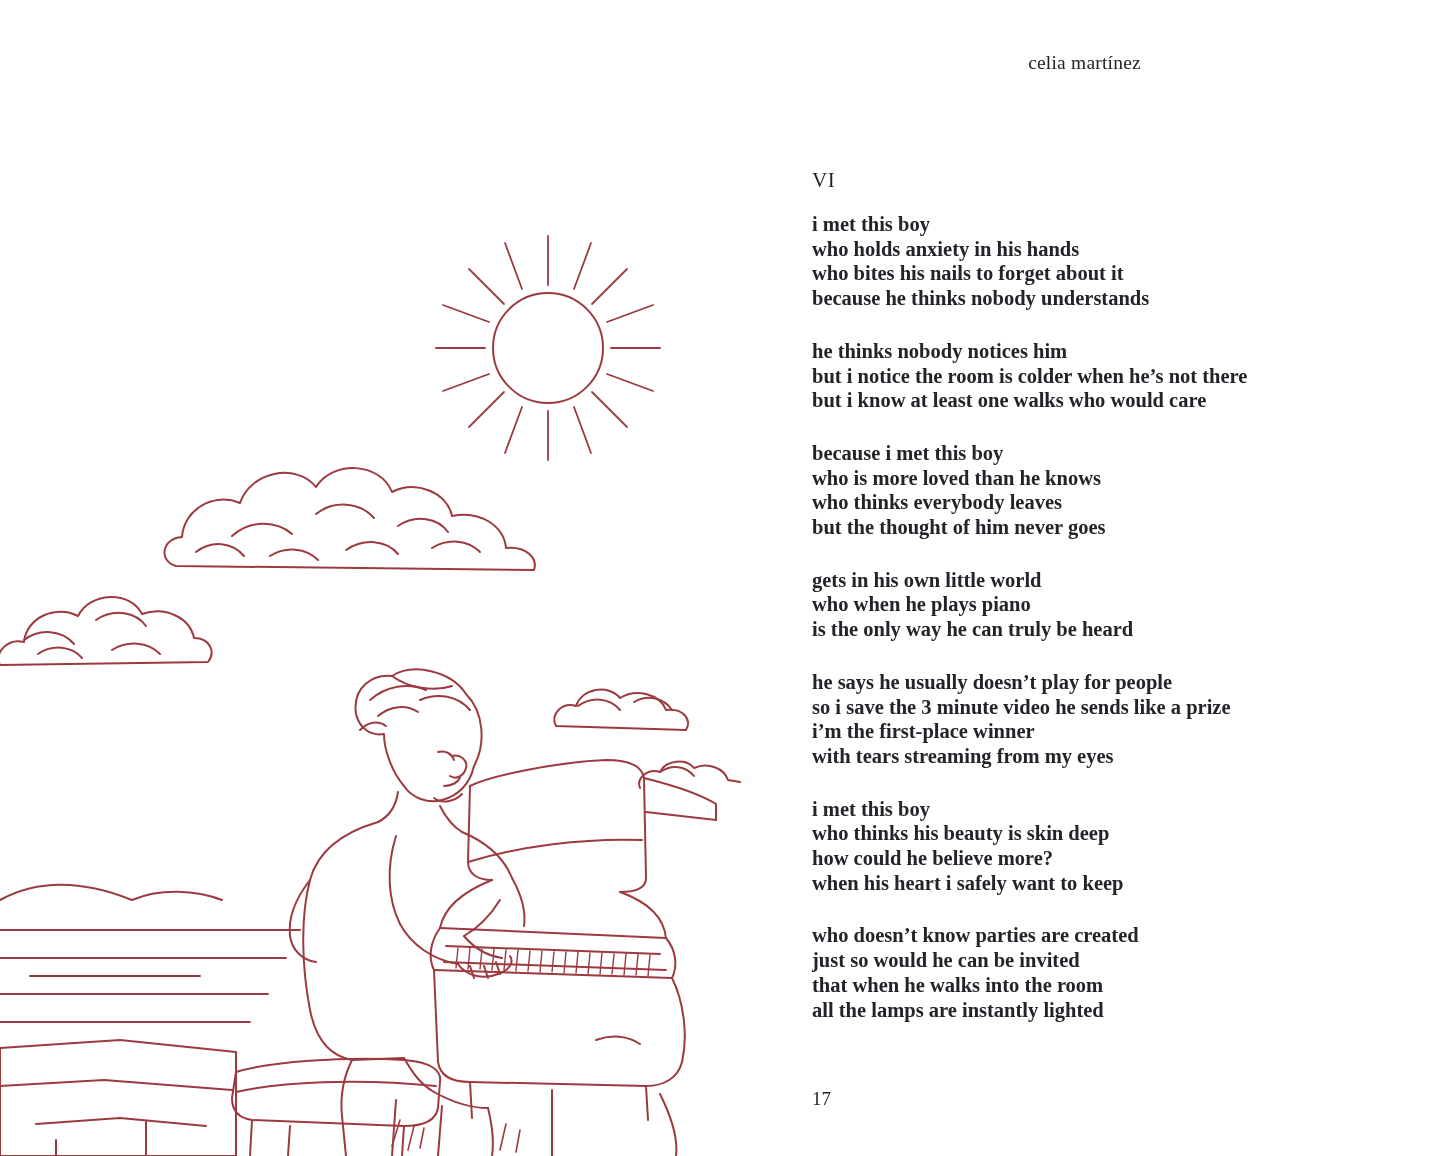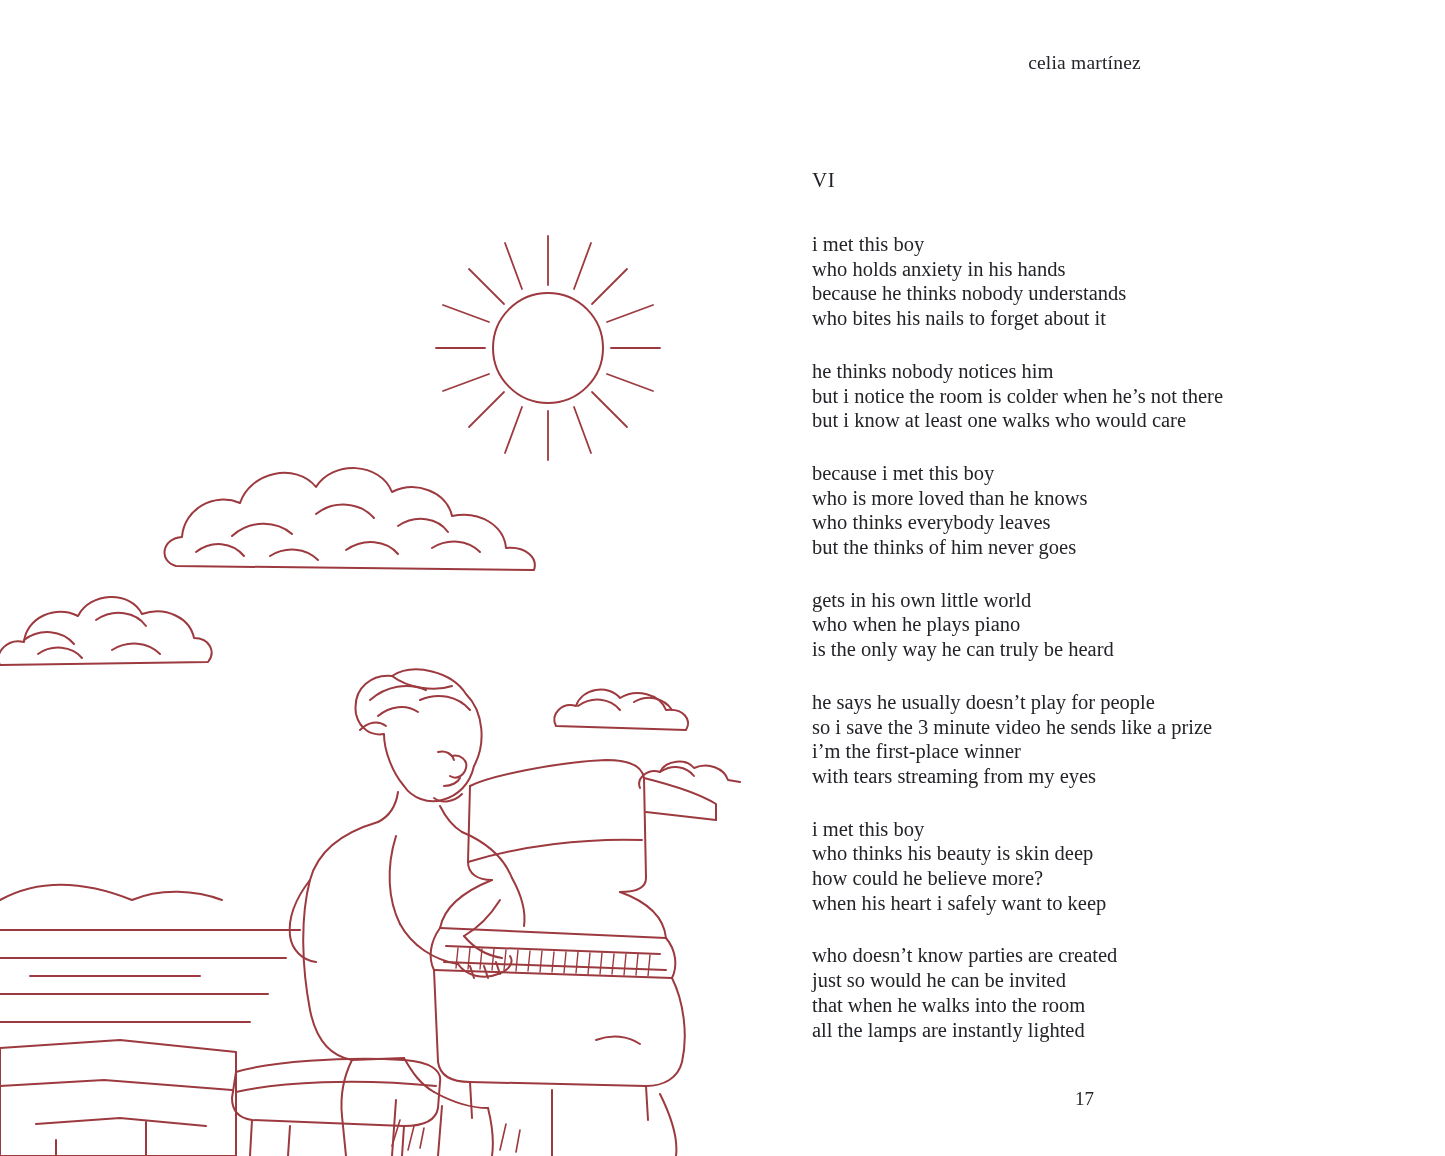--- a/index.html
+++ b/index.html
@@ -52,37 +52,37 @@
   .poem {
     position: absolute;
     top: 168px;
     left: 0;
     width: 560px;
   }
   .poem-number {
     font-size: 21px;
     letter-spacing: 0.6px;
     color: #232329;
-    margin-bottom: 39px;
+    margin-bottom: 19px;
   }
   .stanza {
     margin: 12px 0 28px 0;
+    font-weight: bold;
   }
   .line {
     font-size: 20.5px;
     line-height: 24.7px;
     color: #232329;
     white-space: pre;
   }
   .page-number {
     position: absolute;
     top: 1088px;
     left: 0;
     width: 545px;
-    text-align: center;
     font-size: 19px;
     color: #232329;
   }
 </style>
 </head>
 <body>
 
 <div class="page">
 
   <div class="illustration">
@@ -283,35 +283,35 @@
   <div class="text-column">
 
     <div class="running-head">celia martínez</div>
 
     <div class="poem">
       <div class="poem-number">VI</div>
 
       <div class="stanza">
         <div class="line">i met this boy</div>
         <div class="line">who holds anxiety in his hands</div>
+        <div class="line">who bites his nails to forget about it</div>
         <div class="line">because he thinks nobody understands</div>
-        <div class="line">who bites his nails to forget about it</div>
       </div>
 
       <div class="stanza">
         <div class="line">he thinks nobody notices him</div>
         <div class="line">but i notice the room is colder when he’s not there</div>
         <div class="line">but i know at least one walks who would care</div>
       </div>
 
       <div class="stanza">
         <div class="line">because i met this boy</div>
         <div class="line">who is more loved than he knows</div>
         <div class="line">who thinks everybody leaves</div>
-        <div class="line">but the thinks of him never goes</div>
+        <div class="line">but the thought of him never goes</div>
       </div>
 
       <div class="stanza">
         <div class="line">gets in his own little world</div>
         <div class="line">who when he plays piano</div>
         <div class="line">is the only way he can truly be heard</div>
       </div>
 
       <div class="stanza">
         <div class="line">he says he usually doesn’t play for people</div>

